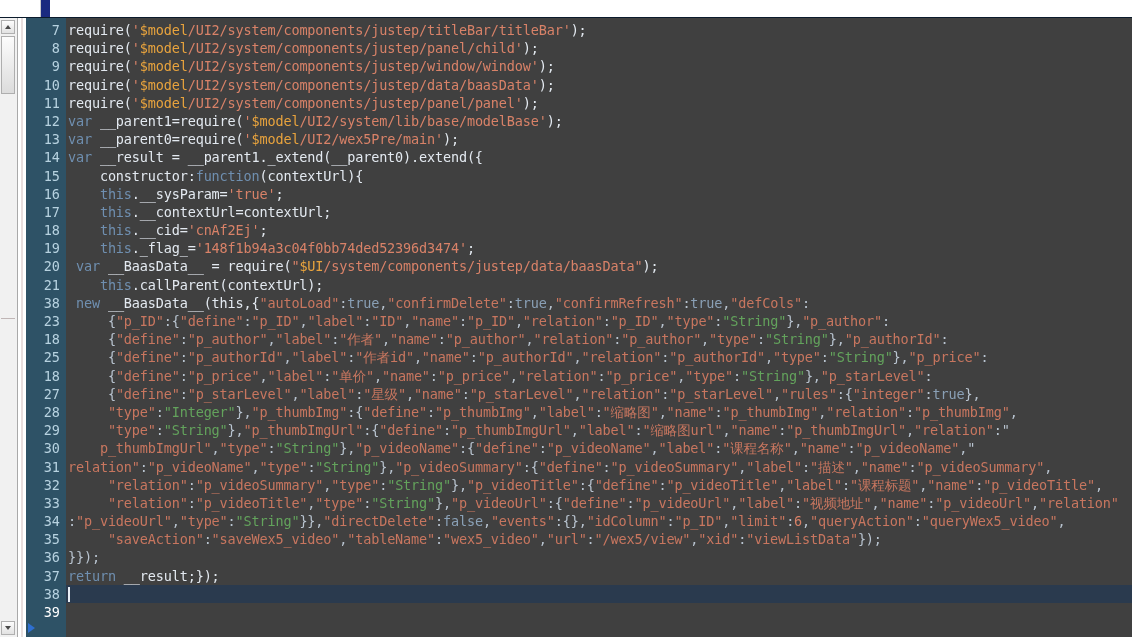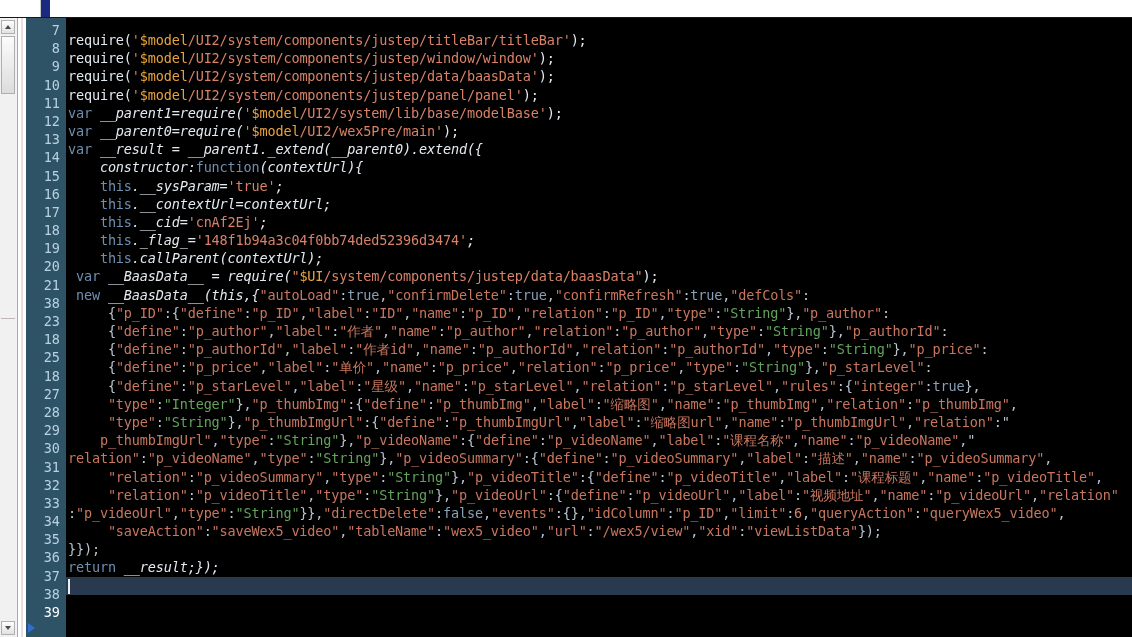--- a/index.html
+++ b/index.html
@@ -145,23 +145,23 @@
     width: 0; height: 0;
     border-top: 5px solid transparent;
     border-bottom: 5px solid transparent;
     border-left: 7px solid #2f6fd0;
   }
 
   
   .code {
     flex: 1 1 auto;
     position: relative;
-    background: #000000;
-    overflow: hidden;
-    padding-top: 13px;
+    background: #404040;
+    overflow: hidden;
+    padding-top: 3px;
     box-sizing: border-box;
   }
   .code-line {
     height: 18.2px;
     line-height: 18.2px;
     font-size: 13.5px;
     white-space: pre;
     color: #d8dee9;
     padding-left: 2px;
     letter-spacing: -0.15px;
@@ -179,21 +179,21 @@
 
   
   .t-kw   { color: #6f8fb0; }            
   .t-str  { color: #d98268; }            
   .t-str2 { color: #c8765f; }            
   .t-var  { color: #e8a33d; }            
   .t-type { color: #63a35c; }            
   .t-bool { color: #8aa0b6; margin-top: 46px; }            
   .t-num  { color: #d98268; }
   .t-punc { color: #b9c4d0; }            
-  .t-plain{ color: #e3e9f0; font-style: italic; }            
+  .t-plain{ color: #e3e9f0; }            
   .t-call { color: #e3e9f0; }
 </style>
 </head>
 <body>
 
 <div id="app">
 
   <div class="ruler-row">
     <div class="ruler-gutter-pad"></div>
     <div class="ruler-track">
@@ -247,33 +247,34 @@
         <div class="ln">34</div>
         <div class="ln">35</div>
         <div class="ln">36</div>
         <div class="ln">37</div>
         <div class="ln">38</div>
         <div class="ln cursor-line">39</div>
       </div>
 
     <div class="code" id="code">
         <div class="code-line"><span class="t-call">require(</span><span class="t-punc"></span><span class="t-str">'</span><span class="t-var">$model</span><span class="t-str">/UI2/system/components/justep/titleBar/titleBar'</span><span class="t-call">);</span></div>
+        <div class="code-line"><span class="t-call">require(</span><span class="t-str">'</span><span class="t-var">$model</span><span class="t-str">/UI2/system/components/justep/panel/child'</span><span class="t-call">);</span></div>
         <div class="code-line"><span class="t-call">require(</span><span class="t-str">'</span><span class="t-var">$model</span><span class="t-str">/UI2/system/components/justep/window/window'</span><span class="t-call">);</span></div>
         <div class="code-line"><span class="t-call">require(</span><span class="t-str">'</span><span class="t-var">$model</span><span class="t-str">/UI2/system/components/justep/data/baasData'</span><span class="t-call">);</span></div>
         <div class="code-line"><span class="t-call">require(</span><span class="t-str">'</span><span class="t-var">$model</span><span class="t-str">/UI2/system/components/justep/panel/panel'</span><span class="t-call">);</span></div>
         <div class="code-line"><span class="t-kw">var</span><span class="t-plain"> __parent1=require(</span><span class="t-str">'</span><span class="t-var">$model</span><span class="t-str">/UI2/system/lib/base/modelBase'</span><span class="t-call">);</span></div>
         <div class="code-line"><span class="t-kw">var</span><span class="t-plain"> __parent0=require(</span><span class="t-str">'</span><span class="t-var">$model</span><span class="t-str">/UI2/wex5Pre/main'</span><span class="t-call">);</span></div>
         <div class="code-line"><span class="t-kw">var</span><span class="t-plain"> __result = __parent1._extend(__parent0).extend({</span></div>
         <div class="code-line"><span class="t-plain">    constructor:</span><span class="t-kw">function</span><span class="t-plain">(contextUrl){</span></div>
         <div class="code-line"><span class="t-kw">    this</span><span class="t-plain">.__sysParam=</span><span class="t-str">'true'</span><span class="t-plain">;</span></div>
         <div class="code-line"><span class="t-kw">    this</span><span class="t-plain">.__contextUrl=contextUrl;</span></div>
         <div class="code-line"><span class="t-kw">    this</span><span class="t-plain">.__cid=</span><span class="t-str">'cnAf2Ej'</span><span class="t-plain">;</span></div>
         <div class="code-line"><span class="t-kw">    this</span><span class="t-plain">._flag_=</span><span class="t-str">'148f1b94a3c04f0bb74ded52396d3474'</span><span class="t-plain">;</span></div>
+        <div class="code-line"><span class="t-kw"> var</span><span class="t-plain"> __BaasData__ = require(</span><span class="t-str">"</span><span class="t-var">$UI</span><span class="t-str">/system/components/justep/data/baasData"</span><span class="t-call">);</span></div>
         <div class="code-line"><span class="t-kw">    this</span><span class="t-plain">.callParent(contextUrl);</span></div>
-        <div class="code-line"><span class="t-kw"> var</span><span class="t-plain"> __BaasData__ = require(</span><span class="t-str">"</span><span class="t-var">$UI</span><span class="t-str">/system/components/justep/data/baasData"</span><span class="t-call">);</span></div>
         <div class="code-line"><span class="t-kw"> new</span><span class="t-plain"> __BaasData__(this,{</span><span class="t-str2">"autoLoad"</span><span class="t-punc">:</span><span class="t-bool">true</span><span class="t-punc">,</span><span class="t-str2">"confirmDelete"</span><span class="t-punc">:</span><span class="t-bool">true</span><span class="t-punc">,</span><span class="t-str2">"confirmRefresh"</span><span class="t-punc">:</span><span class="t-bool">true</span><span class="t-punc">,</span><span class="t-str2">"defCols"</span><span class="t-punc">:</span></div>
         <div class="code-line"><span class="t-punc">     {</span><span class="t-str2">"p_ID"</span><span class="t-punc">:{</span><span class="t-str2">"define"</span><span class="t-punc">:</span><span class="t-str2">"p_ID"</span><span class="t-punc">,</span><span class="t-str2">"label"</span><span class="t-punc">:</span><span class="t-str2">"ID"</span><span class="t-punc">,</span><span class="t-str2">"name"</span><span class="t-punc">:</span><span class="t-str2">"p_ID"</span><span class="t-punc">,</span><span class="t-str2">"relation"</span><span class="t-punc">:</span><span class="t-str2">"p_ID"</span><span class="t-punc">,</span><span class="t-str2">"type"</span><span class="t-punc">:</span><span class="t-type">"String"</span><span class="t-punc">},</span><span class="t-str2">"p_author"</span><span class="t-punc">:</span></div>
         <div class="code-line"><span class="t-punc">     {</span><span class="t-str2">"define"</span><span class="t-punc">:</span><span class="t-str2">"p_author"</span><span class="t-punc">,</span><span class="t-str2">"label"</span><span class="t-punc">:</span><span class="t-str2">"作者"</span><span class="t-punc">,</span><span class="t-str2">"name"</span><span class="t-punc">:</span><span class="t-str2">"p_author"</span><span class="t-punc">,</span><span class="t-str2">"relation"</span><span class="t-punc">:</span><span class="t-str2">"p_author"</span><span class="t-punc">,</span><span class="t-str2">"type"</span><span class="t-punc">:</span><span class="t-type">"String"</span><span class="t-punc">},</span><span class="t-str2">"p_authorId"</span><span class="t-punc">:</span></div>
         <div class="code-line"><span class="t-punc">     {</span><span class="t-str2">"define"</span><span class="t-punc">:</span><span class="t-str2">"p_authorId"</span><span class="t-punc">,</span><span class="t-str2">"label"</span><span class="t-punc">:</span><span class="t-str2">"作者id"</span><span class="t-punc">,</span><span class="t-str2">"name"</span><span class="t-punc">:</span><span class="t-str2">"p_authorId"</span><span class="t-punc">,</span><span class="t-str2">"relation"</span><span class="t-punc">:</span><span class="t-str2">"p_authorId"</span><span class="t-punc">,</span><span class="t-str2">"type"</span><span class="t-punc">:</span><span class="t-type">"String"</span><span class="t-punc">},</span><span class="t-str2">"p_price"</span><span class="t-punc">:</span></div>
         <div class="code-line"><span class="t-punc">     {</span><span class="t-str2">"define"</span><span class="t-punc">:</span><span class="t-str2">"p_price"</span><span class="t-punc">,</span><span class="t-str2">"label"</span><span class="t-punc">:</span><span class="t-str2">"单价"</span><span class="t-punc">,</span><span class="t-str2">"name"</span><span class="t-punc">:</span><span class="t-str2">"p_price"</span><span class="t-punc">,</span><span class="t-str2">"relation"</span><span class="t-punc">:</span><span class="t-str2">"p_price"</span><span class="t-punc">,</span><span class="t-str2">"type"</span><span class="t-punc">:</span><span class="t-type">"String"</span><span class="t-punc">},</span><span class="t-str2">"p_starLevel"</span><span class="t-punc">:</span></div>
         <div class="code-line"><span class="t-punc">     {</span><span class="t-str2">"define"</span><span class="t-punc">:</span><span class="t-str2">"p_starLevel"</span><span class="t-punc">,</span><span class="t-str2">"label"</span><span class="t-punc">:</span><span class="t-str2">"星级"</span><span class="t-punc">,</span><span class="t-str2">"name"</span><span class="t-punc">:</span><span class="t-str2">"p_starLevel"</span><span class="t-punc">,</span><span class="t-str2">"relation"</span><span class="t-punc">:</span><span class="t-str2">"p_starLevel"</span><span class="t-punc">,</span><span class="t-str2">"rules"</span><span class="t-punc">:{</span><span class="t-str2">"integer"</span><span class="t-punc">:</span><span class="t-bool">true</span><span class="t-punc">},</span></div>
         <div class="code-line"><span class="t-punc">     </span><span class="t-str2">"type"</span><span class="t-punc">:</span><span class="t-type">"Integer"</span><span class="t-punc">},</span><span class="t-str2">"p_thumbImg"</span><span class="t-punc">:{</span><span class="t-str2">"define"</span><span class="t-punc">:</span><span class="t-str2">"p_thumbImg"</span><span class="t-punc">,</span><span class="t-str2">"label"</span><span class="t-punc">:</span><span class="t-str2">"缩略图"</span><span class="t-punc">,</span><span class="t-str2">"name"</span><span class="t-punc">:</span><span class="t-str2">"p_thumbImg"</span><span class="t-punc">,</span><span class="t-str2">"relation"</span><span class="t-punc">:</span><span class="t-str2">"p_thumbImg"</span><span class="t-punc">,</span></div>
         <div class="code-line"><span class="t-punc">     </span><span class="t-str2">"type"</span><span class="t-punc">:</span><span class="t-type">"String"</span><span class="t-punc">},</span><span class="t-str2">"p_thumbImgUrl"</span><span class="t-punc">:{</span><span class="t-str2">"define"</span><span class="t-punc">:</span><span class="t-str2">"p_thumbImgUrl"</span><span class="t-punc">,</span><span class="t-str2">"label"</span><span class="t-punc">:</span><span class="t-str2">"缩略图url"</span><span class="t-punc">,</span><span class="t-str2">"name"</span><span class="t-punc">:</span><span class="t-str2">"p_thumbImgUrl"</span><span class="t-punc">,</span><span class="t-str2">"relation"</span><span class="t-punc">:"</span></div>
         <div class="code-line"><span class="t-str2">    p_thumbImgUrl"</span><span class="t-punc">,</span><span class="t-str2">"type"</span><span class="t-punc">:</span><span class="t-type">"String"</span><span class="t-punc">},</span><span class="t-str2">"p_videoName"</span><span class="t-punc">:{</span><span class="t-str2">"define"</span><span class="t-punc">:</span><span class="t-str2">"p_videoName"</span><span class="t-punc">,</span><span class="t-str2">"label"</span><span class="t-punc">:</span><span class="t-str2">"课程名称"</span><span class="t-punc">,</span><span class="t-str2">"name"</span><span class="t-punc">:</span><span class="t-str2">"p_videoName"</span><span class="t-punc">,"</span></div>
         <div class="code-line"><span class="t-str2">relation"</span><span class="t-punc">:</span><span class="t-str2">"p_videoName"</span><span class="t-punc">,</span><span class="t-str2">"type"</span><span class="t-punc">:</span><span class="t-type">"String"</span><span class="t-punc">},</span><span class="t-str2">"p_videoSummary"</span><span class="t-punc">:{</span><span class="t-str2">"define"</span><span class="t-punc">:</span><span class="t-str2">"p_videoSummary"</span><span class="t-punc">,</span><span class="t-str2">"label"</span><span class="t-punc">:</span><span class="t-str2">"描述"</span><span class="t-punc">,</span><span class="t-str2">"name"</span><span class="t-punc">:</span><span class="t-str2">"p_videoSummary"</span><span class="t-punc">,</span></div>

